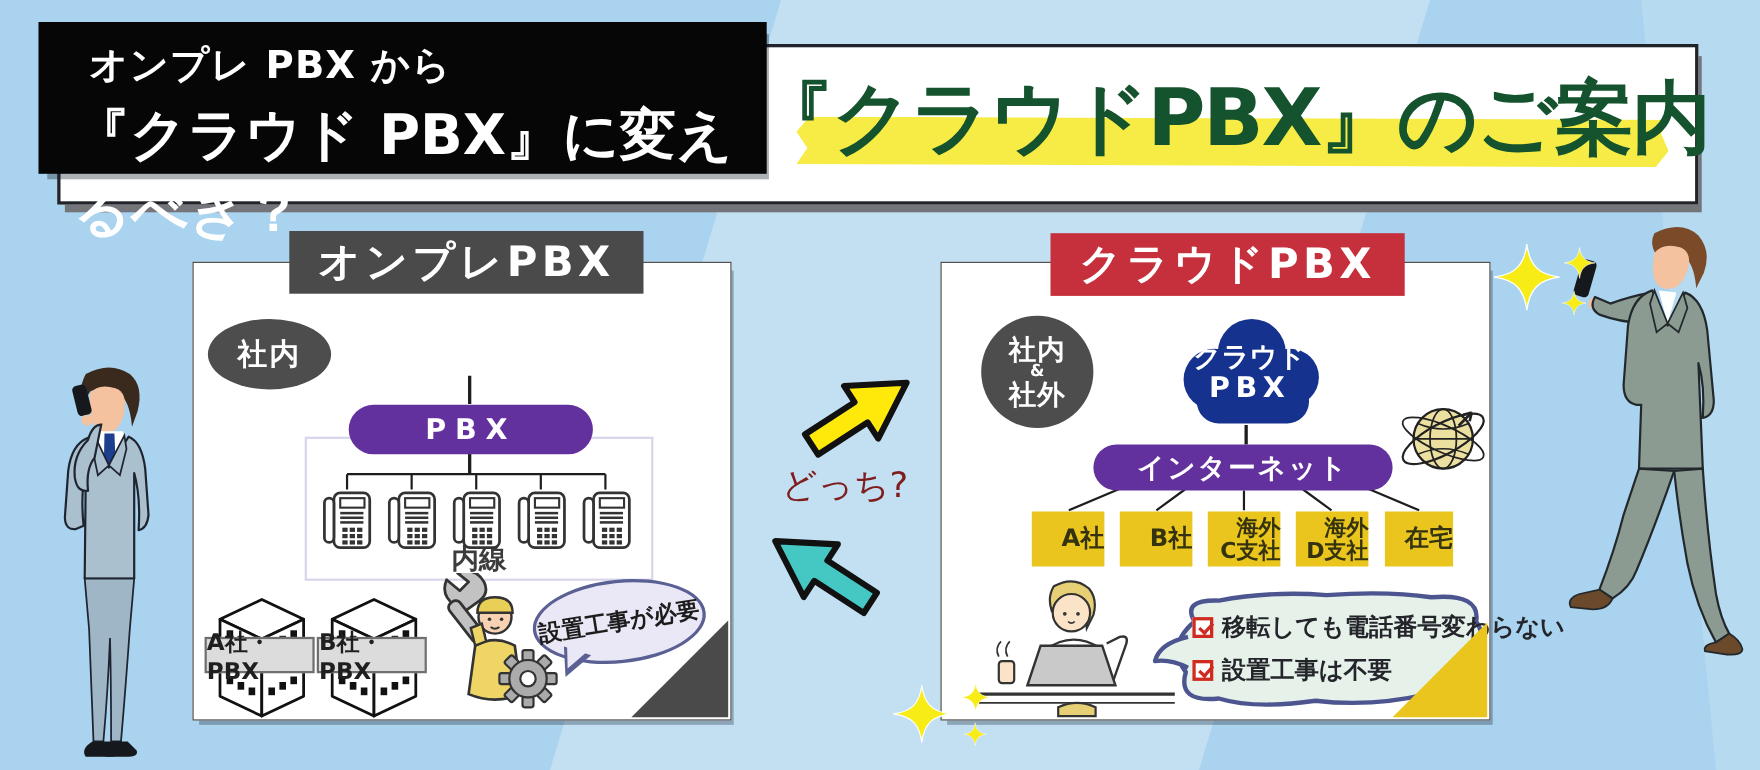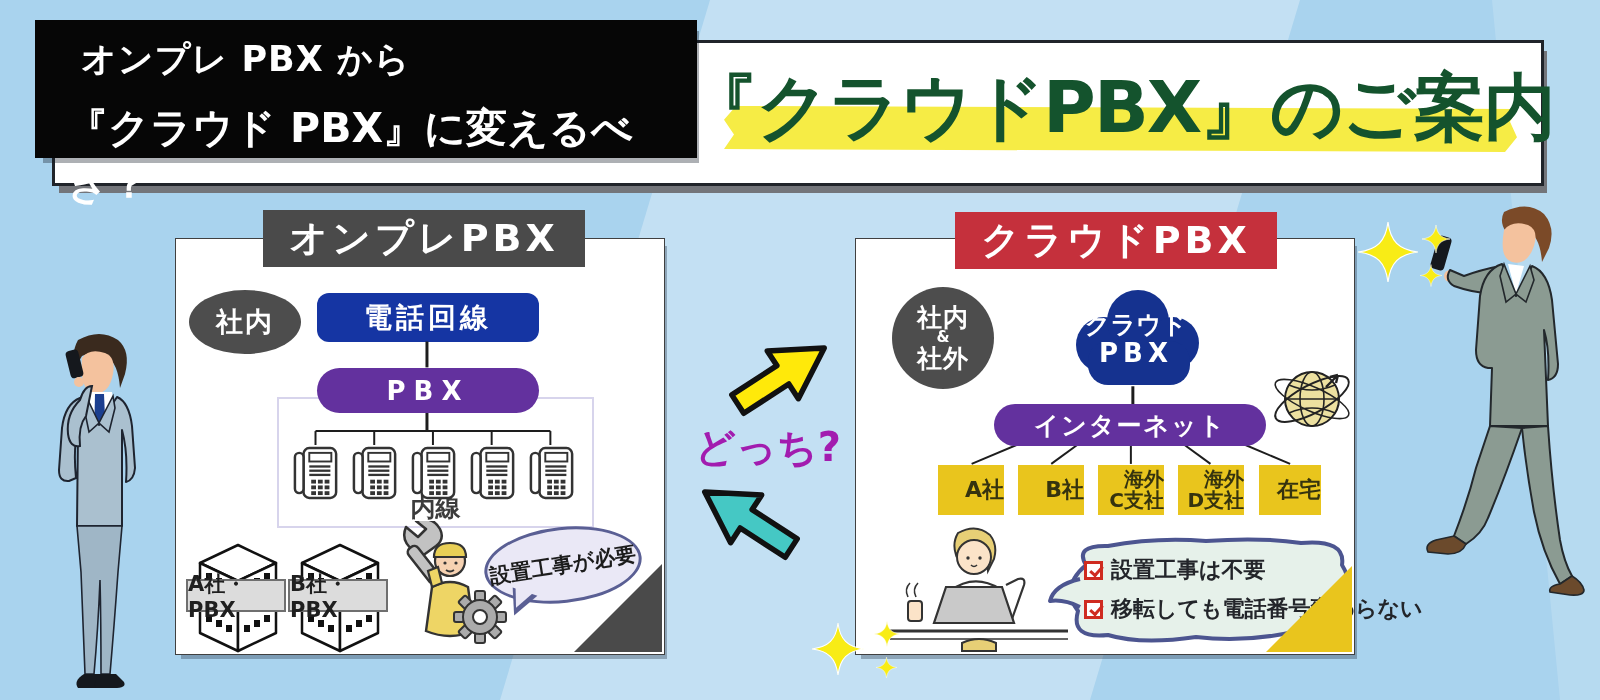--- a/index.html
+++ b/index.html
@@ -21,21 +21,21 @@
     box-shadow:5px 9px 0 -2px #73757a; }
   .title-highlight { left:722px; top:106px; width:795px; height:46px; background:#f6ec45;
     clip-path:polygon(14px 0, 100% 3px, calc(100% - 7px) 34%, 100% 68%, calc(100% - 12px) 100%, 2px calc(100% - 3px), 12px 62%, 2px 30%); }
   .main-title { left:700px; top:58px; width:840px; height:100px;
     display:flex; align-items:center; justify-content:center;
     font-size:72px; font-weight:900; color:#14532d; letter-spacing:-2px; white-space:nowrap; }
 
   .header-box { left:35px; top:20px; width:662px; height:138px; background:#060606;
     color:#ffffff; padding:16px 0 0 46px; box-shadow:5px 8px 0 -3px rgba(20,30,40,.35); }
   .header-box .l1 { font-size:35px; font-weight:800; letter-spacing:1px; }
-  .header-box .l2 { font-size:41px; font-weight:800; margin-left:-14px; margin-top:18px; letter-spacing:0px; }
+  .header-box .l2 { font-size:51px; font-weight:800; margin-left:-14px; margin-top:6px; letter-spacing:0px; }
 
   
   .panel { background:#ffffff; border:1px solid #404040; box-shadow:4px 6px 0 -2px rgba(40,55,75,.35); }
   .panel-onpre { left:175px; top:238px; width:490px; height:417px; }
   .panel-cloud { left:855px; top:238px; width:500px; height:417px; }
 
   .panel-header { height:57px; display:flex; align-items:center; justify-content:center;
     color:#fff; font-size:38px; font-weight:800; letter-spacing:4px; }
   .ph-onpre { left:263px; top:210px; width:322px; background:#4a4a4a; }
   .ph-cloud { left:955px; top:212px; width:322px; background:#c5303c; }
@@ -88,21 +88,21 @@
   .benefits { left:228px; top:316px; width:270px; z-index:6; }
   .benefit-row { display:flex; align-items:center; gap:8px; margin-bottom:9px; }
   .checkbox { width:19px; height:19px; border:3px solid #cf2b20; background:#fff; position:relative; flex:none; }
   .checkbox::after { content:""; position:absolute; left:3px; top:2px; width:10px; height:5px;
     border-left:3px solid #cf2b20; border-bottom:3px solid #cf2b20; transform:rotate(-48deg); }
   .benefit-text { font-size:22px; font-weight:800; color:#23252a; white-space:nowrap; }
 
   .laptop-person { left:28px; top:288px; width:190px; height:126px; z-index:4; }
 
   
-  .q-text { left:688px; top:420px; width:160px; text-align:center; font-size:40px; font-weight:700; color:#a21caf; }
+  .q-text { left:688px; top:420px; width:160px; text-align:center; font-size:32px; font-weight:400; color:#7f1d1d; }
   .arrow { width:112px; height:68px; }
   .arrow-yellow { left:725px; top:342px; transform:rotate(-33deg); }
   .arrow-teal { left:692px; top:486px; transform:rotate(-147deg); }
 
   .sparkle { z-index:8; }
 
   .person { z-index:2; }
 </style>
 </head>
 <body>
@@ -114,21 +114,20 @@
 <div class="abs title-highlight"></div>
 <div class="abs main-title">『クラウドPBX』のご案内</div>
 
 <div class="abs header-box">
   <div class="l1">オンプレ PBX から</div>
   <div class="l2">『クラウド PBX』に変えるべき？</div>
 </div>
 
 <div class="abs panel panel-onpre">
   <div class="abs scope-ellipse">社内</div>
-  <div class="abs box-line">電話回線</div>
   <div class="abs box-pbx">PBX</div>
   <div class="abs ext-area"></div>
   <div class="abs ext-label">内線</div>
 
   <svg class="abs svg-overlay" viewBox="0 0 490 417">
     <g stroke="#1d1d1d" stroke-width="3" fill="none">
       <line x1="252" y1="103" x2="252" y2="129"></line>
       <line x1="252" y1="174" x2="252" y2="193"></line>
     </g>
     <g stroke="#1d1d1d" stroke-width="2" fill="none">
@@ -401,25 +400,25 @@
     <path d="M78,116 Q95,108 112,116 L112,124 L78,124 Z" fill="#e7cf76" stroke="#333" stroke-width="2"></path>
   </svg>
 
   <svg class="abs bubble-cloud-svg" viewBox="0 0 310 112">
     <path d="M40,30 Q28,10 62,11 Q110,2 160,6 Q215,2 255,8 Q300,4 296,30 Q310,52 294,76 Q300,100 252,96 Q200,108 150,102 Q95,110 62,100 Q24,104 32,76 Q14,52 40,30 Z" fill="#e6f1ea" stroke="#4c5590" stroke-width="4" stroke-linejoin="round"></path>
     <path d="M34,44 Q8,50 4,66 Q18,64 34,72" fill="#e6f1ea" stroke="#4c5590" stroke-width="4" stroke-linejoin="round"></path>
   </svg>
   <div class="abs benefits">
     <div class="benefit-row">
       <span class="checkbox"></span>
-      <span class="benefit-text">設置工事は不要</span>
+      <span class="benefit-text">移転しても電話番号変わらない</span>
     </div>
     <div class="benefit-row">
       <span class="checkbox"></span>
-      <span class="benefit-text">移転しても電話番号変わらない</span>
+      <span class="benefit-text">設置工事は不要</span>
     </div>
   </div>
 
   <div class="abs corner-tri-yellow"></div>
 </div>
 <div class="abs panel-header ph-cloud">クラウドPBX</div>
 
 <svg class="abs arrow arrow-yellow" viewBox="0 0 100 62">
   <polygon points="3,21 52,21 52,5 97,31 52,57 52,41 3,41" fill="#ffe90a" stroke="#111" stroke-width="5" stroke-linejoin="round"></polygon>
 </svg>

